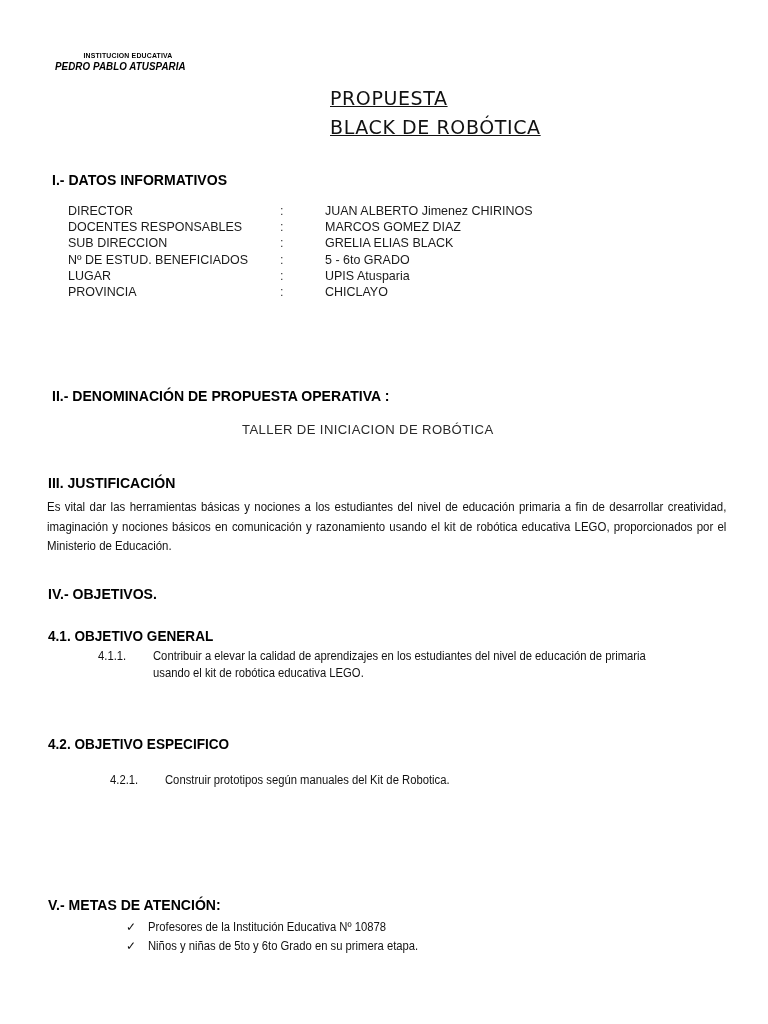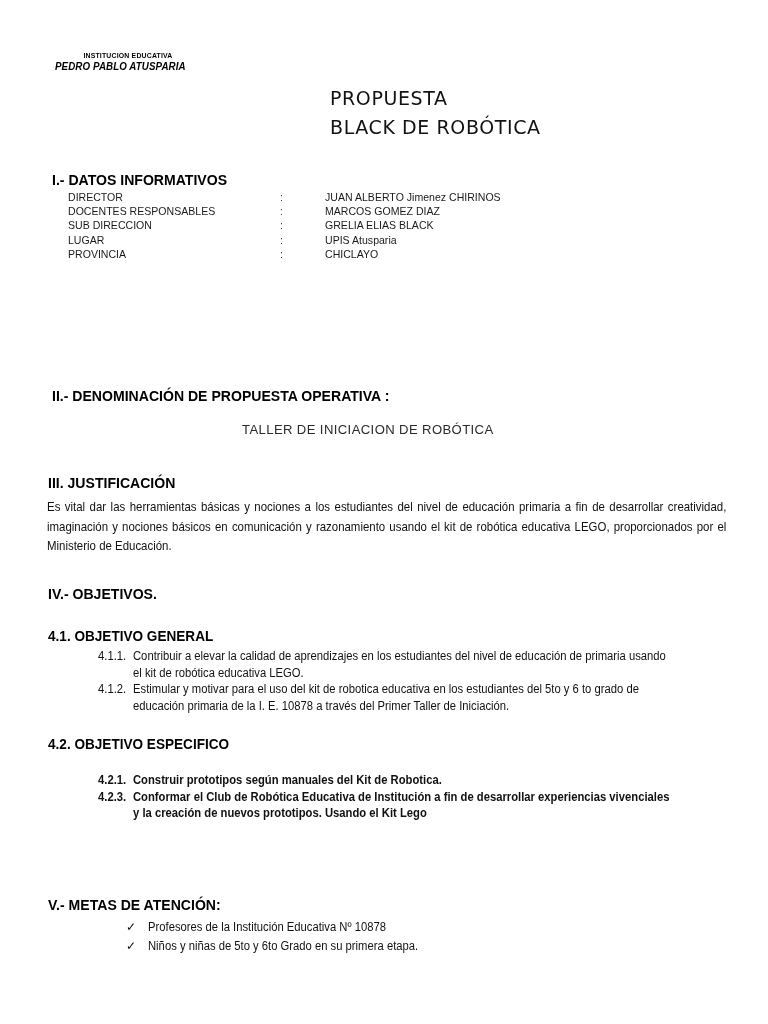--- a/index.html
+++ b/index.html
@@ -57,45 +57,45 @@
     position: absolute;
     left: 330px;
     top: 84px;
     font-family: "DejaVu Sans", sans-serif;
     font-size: 19px;
     font-weight: 400;
     letter-spacing: 0.6px;
     line-height: 1.55;
     color: #121212;
   }
-  .doc-title div { white-space: nowrap; }
+  .doc-title div { white-space: nowrap; text-decoration: underline; }
 
   
   .heading {
     position: absolute;
     font-family: "Liberation Sans", sans-serif;
     font-weight: 700;
     font-size: 14.5px;
     letter-spacing: 0px;
     white-space: nowrap;
     transform: scaleX(0.97);
     transform-origin: left center;
   }
   .heading.sub {
     font-size: 14px;
   }
 
   
   .info-table {
     position: absolute;
     left: 68px;
-    top: 192px;
+    top: 204px;
     border-collapse: collapse;
     font-family: "Liberation Sans", sans-serif;
-    font-size: 11px;
+    font-size: 13px;
     line-height: 1.0;
     color: #1a1a1a;
   }
   .info-table td {
     padding: 0 0 3.2px 0;
     vertical-align: top;
     white-space: nowrap;
     transform: scaleX(0.96);
     transform-origin: left center;
   }
@@ -138,20 +138,21 @@
     position: absolute;
     font-family: "Liberation Sans", sans-serif;
     font-size: 12.5px;
     color: #111111;
   }
   .item {
     display: flex;
     align-items: flex-start;
     margin-bottom: 0px;
     line-height: 16.5px;
+    gap: 20px;
   }
   .item-num {
     flex: 0 0 auto;
     white-space: nowrap;
     padding-right: 4px;
     transform: scaleX(0.9);
     transform-origin: left top;
   }
   .item-text {
     flex: 1 1 auto;
@@ -213,20 +214,25 @@
         <td class="info-label">DOCENTES RESPONSABLES</td>
         <td class="info-colon">:</td>
         <td class="info-value">MARCOS GOMEZ DIAZ</td>
       </tr>
       <tr>
         <td class="info-label">SUB DIRECCION</td>
         <td class="info-colon">:</td>
         <td class="info-value">GRELIA ELIAS BLACK</td>
       </tr>
       <tr>
+        <td class="info-label">Nº DE ESTUD. BENEFICIADOS</td>
+        <td class="info-colon">:</td>
+        <td class="info-value">5  -  6to GRADO</td>
+      </tr>
+      <tr>
         <td class="info-label">LUGAR</td>
         <td class="info-colon">:</td>
         <td class="info-value">UPIS Atusparia</td>
       </tr>
       <tr>
         <td class="info-label">PROVINCIA</td>
         <td class="info-colon">:</td>
         <td class="info-value">CHICLAYO</td>
       </tr>
     </tbody>
@@ -240,36 +246,28 @@
 
   <div class="heading" style="left:48px; top:586px;">IV.- OBJETIVOS.</div>
 
   <div class="heading sub" style="left:48px; top:628px;">4.1. OBJETIVO GENERAL</div>
 
   <div class="items" style="left:98px; top:648px; width: 632px;">
     <div class="item">
       <span class="item-num">4.1.1.</span>
       <span class="item-text">Contribuir a elevar la calidad de aprendizajes en los estudiantes del nivel de educación de primaria usando el kit de robótica educativa LEGO.</span>
     </div>
-    <div class="item">
-      <span class="item-num">4.1.2.</span>
-      <span class="item-text">Estimular y motivar para el uso del kit de robotica educativa en los estudiantes del 5to y 6 to grado de educación primaria de la I. E. 10878 a través del Primer Taller de Iniciación.</span>
-    </div>
   </div>
 
   <div class="heading sub" style="left:48px; top:736px;">4.2. OBJETIVO ESPECIFICO</div>
 
-  <div class="items" style="left:98px; top:772px; width: 632px; font-weight: bold;">
+  <div class="items" style="left:110px; top:772px; width: 632px;">
     <div class="item">
       <span class="item-num">4.2.1.</span>
       <span class="item-text">Construir prototipos  según manuales del Kit de Robotica.</span>
-    </div>
-    <div class="item">
-      <span class="item-num">4.2.3.</span>
-      <span class="item-text">Conformar el Club de Robótica Educativa de Institución a fin de desarrollar experiencias vivenciales  y la creación de nuevos prototipos. Usando el Kit  Lego</span>
     </div>
   </div>
 
   <div class="heading" style="left:48px; top:897px;">V.-  METAS  DE ATENCIÓN:</div>
 
   <div class="checklist">
     <div class="check-row">
       <span class="check-mark">✓</span>
       <span class="check-text">Profesores de la Institución Educativa Nº 10878</span>
     </div>

